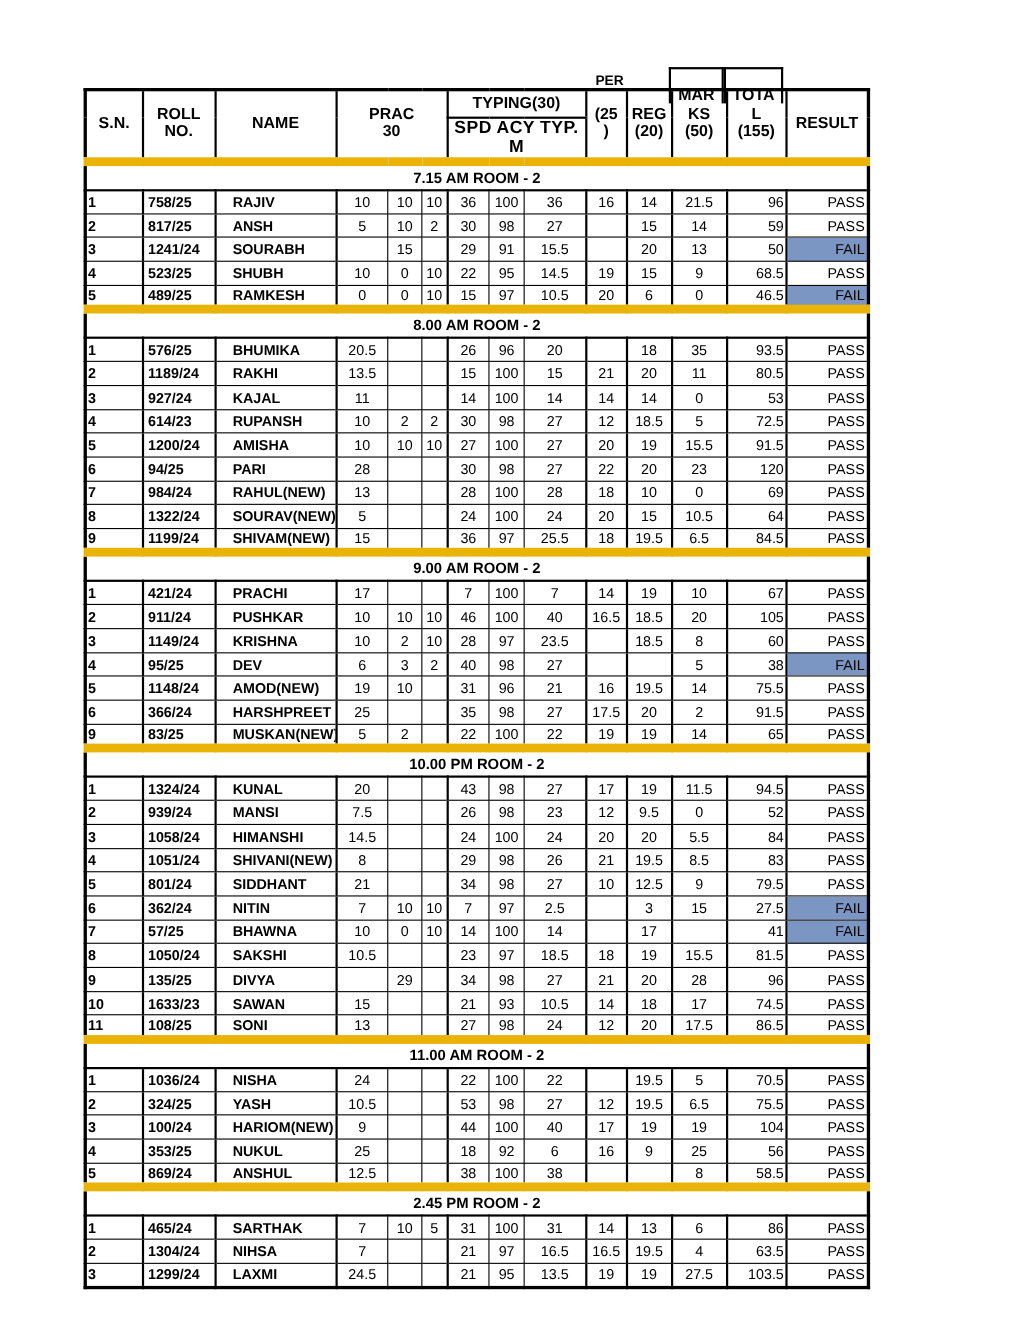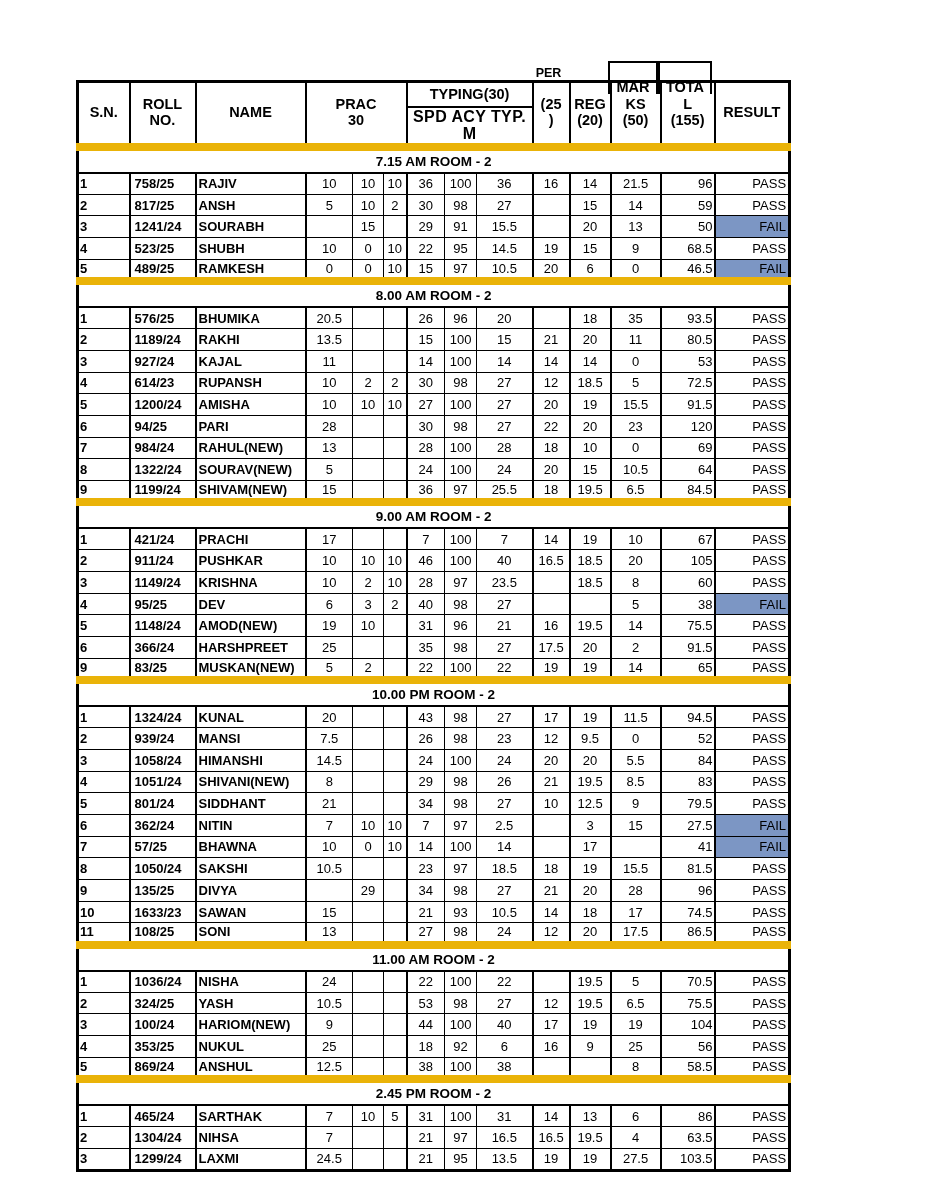--- a/index.html
+++ b/index.html
@@ -36,29 +36,29 @@
   tr.band td{
     height:21px;font-weight:bold;font-size:13.5px;text-align:center;
     border-top:8px solid #eab308;border-bottom:2px solid #000;
   }
   tbody tr.datarow{height:21.7px;}
   tbody td{font-size:13px;}
 
   .c-sn,.c-roll,.c-name{font-weight:bold;text-align:left;}
   .c-sn{padding-left:1px;}
   .c-roll{padding-left:4px;margin-top:24px;}
-  .c-name{padding-left:2px;}
+  .c-name{padding-left:15px;}
   .c-p1,.c-p2,.c-p3,.c-spd,.c-acy,.c-typ,.c-per,.c-reg,.c-marks{text-align:center;}
   .c-total{text-align:right;padding-right:1px;}
   .c-result{text-align:right;padding-left:1px;}
   td.fail{background:var(--fail-fill,#7C96C4);}
 
   
   .overflow-label{
-    position:absolute;font-weight:bold;text-align:center;line-height:1;
+    position:absolute;font-weight:bold;text-align:right;line-height:1;
     box-sizing:border-box;
   }
   .lbl-per{left:454px;width:37px;top:-13px;font-size:12.5px;}
   .boxed{
     border:2px solid #000;border-bottom:none;
     display:flex;align-items:flex-end;justify-content:center;
     height:33px;top:-19px;font-size:14.5px;padding-bottom:0px;
   }
   .lbl-marks{left:532px;width:50px;}
   .lbl-total{left:582px;width:54px;}

